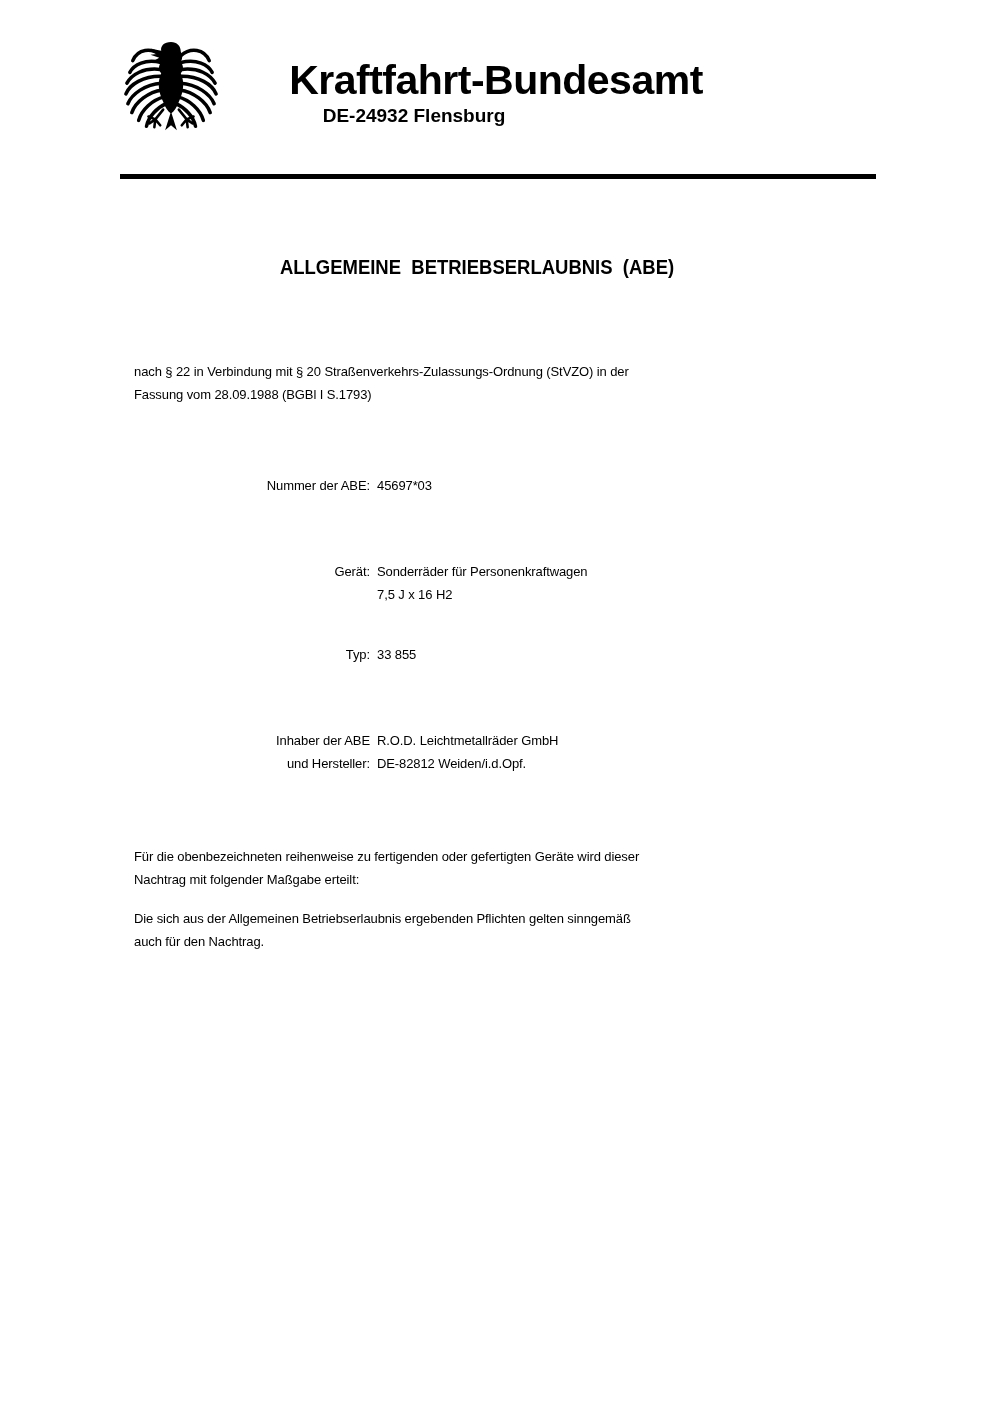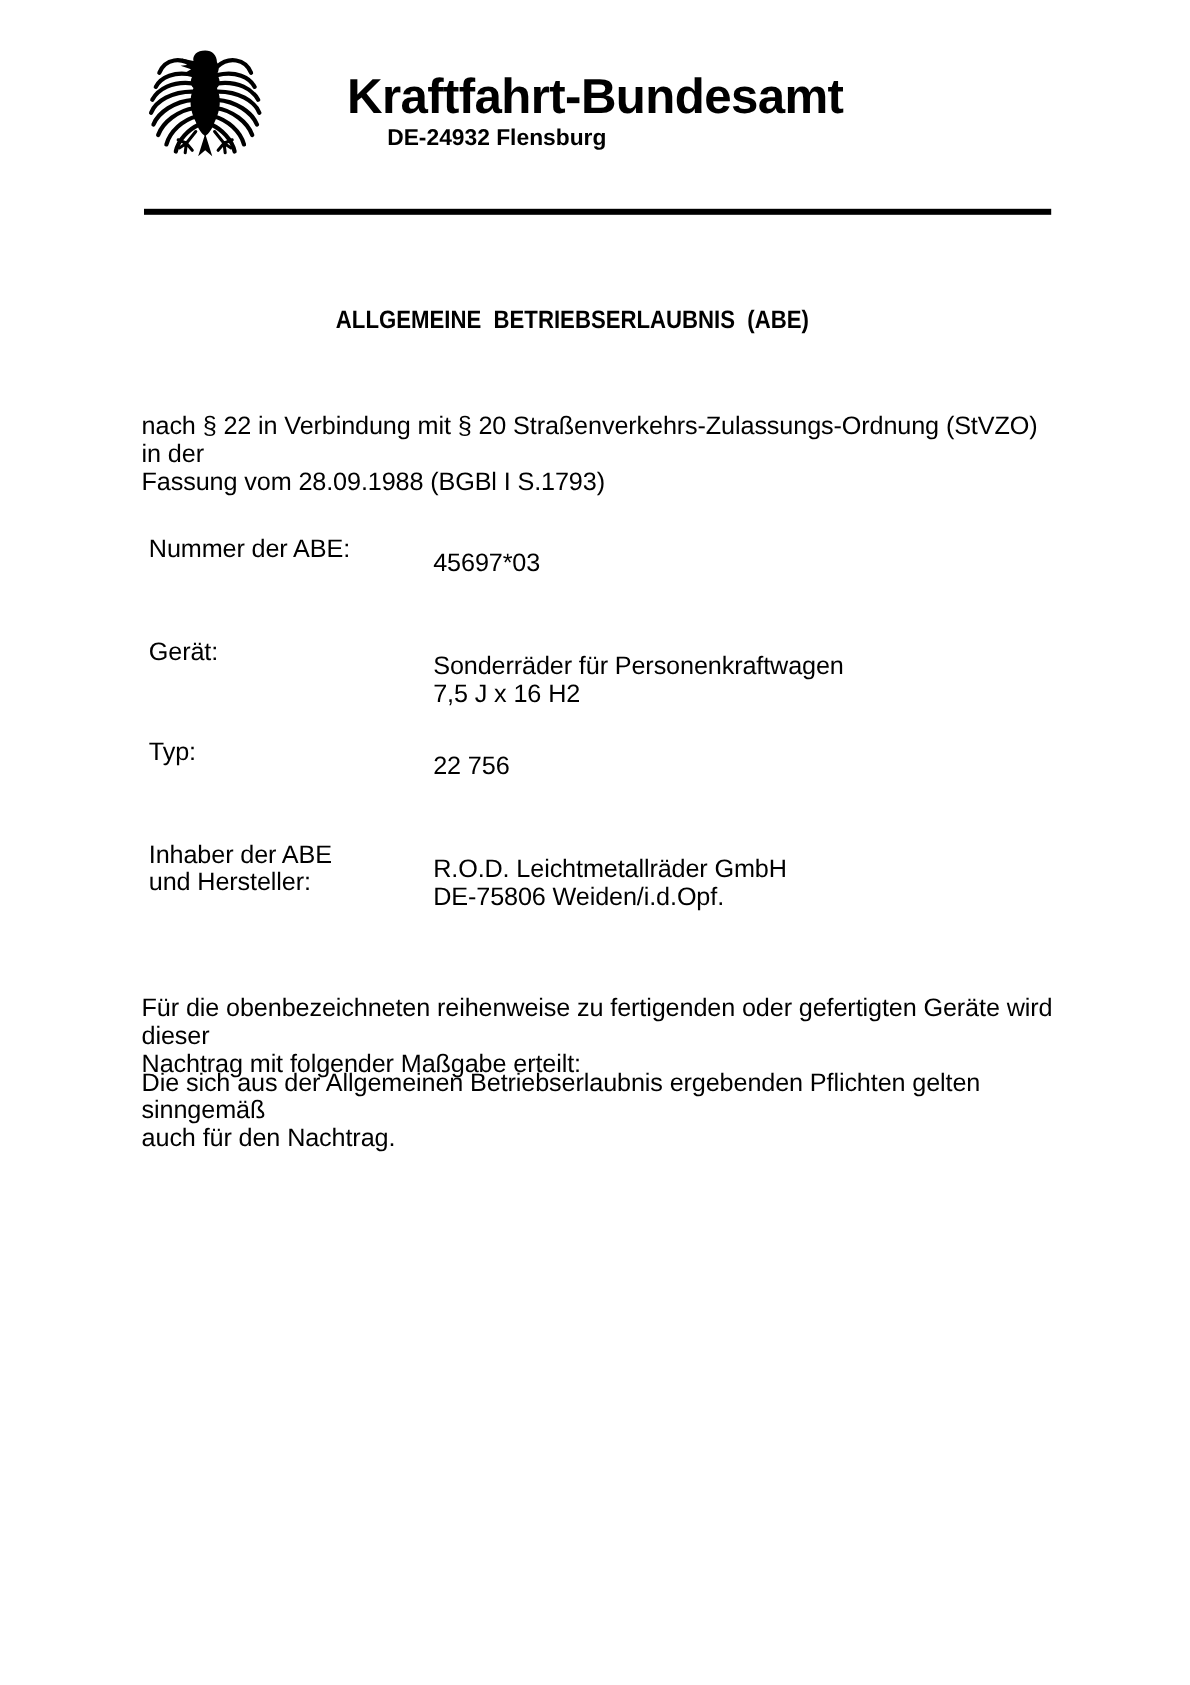--- a/index.html
+++ b/index.html
@@ -41,29 +41,29 @@
     line-height: 28px;
     white-space: pre-wrap;
   }
   .doc-title .squeeze {
     display: inline-block;
     transform: scaleX(0.88);
     transform-origin: center center;
     white-space: pre;
   }
   .body-text {
-    font-size: 21px;
+    font-size: 13px;
     line-height: 23px;
     letter-spacing: -0.1px;
     white-space: pre-line;
-    margin: 0;
+    margin: 16px;
   }
   .intro { left: 118px; top: 344px; width: 760px; }
   .field-row { left: 0; top: 0; width: 992px; }
-  .field-label { position: absolute; left: 124px; top: 0; width: 230px; }
+  .field-label { position: absolute; left: 124px; top: 12px; width: 230px; text-align: right; }
   .field-value { position: absolute; left: 361px; top: 12px; width: 560px; }
   .paragraph { left: 118px; width: 770px; }
 </style>
 </head>
 <body>
 
 <div class="page">
 
   <div class="abs logo">
     <svg viewBox="0 0 100 100" xmlns="http://www.w3.org/2000/svg" aria-hidden="true">
@@ -117,28 +117,28 @@
   </div>
 
   <div class="abs field-row" style="top:532px;">
     <div class="body-text field-label">Gerät:</div>
     <div class="body-text field-value">Sonderräder für Personenkraftwagen
 7,5 J x 16 H2</div>
   </div>
 
   <div class="abs field-row" style="top:615px;">
     <div class="body-text field-label">Typ:</div>
-    <div class="body-text field-value">22 756</div>
+    <div class="body-text field-value">33 855</div>
   </div>
 
   <div class="abs field-row" style="top:701px;">
     <div class="body-text field-label">Inhaber der ABE
 und Hersteller:</div>
     <div class="body-text field-value">R.O.D. Leichtmetallräder GmbH
-DE-75806 Weiden/i.d.Opf.</div>
+DE-82812 Weiden/i.d.Opf.</div>
   </div>
 
   <p class="abs body-text paragraph" style="top:829px;">Für die obenbezeichneten reihenweise zu fertigenden oder gefertigten Geräte wird dieser
 Nachtrag mit folgender Maßgabe erteilt:</p>
   <p class="abs body-text paragraph" style="top:891px;">Die sich aus der Allgemeinen Betriebserlaubnis ergebenden Pflichten gelten sinngemäß
 auch für den Nachtrag.</p>
 
 </div>
 
 </body></html>

